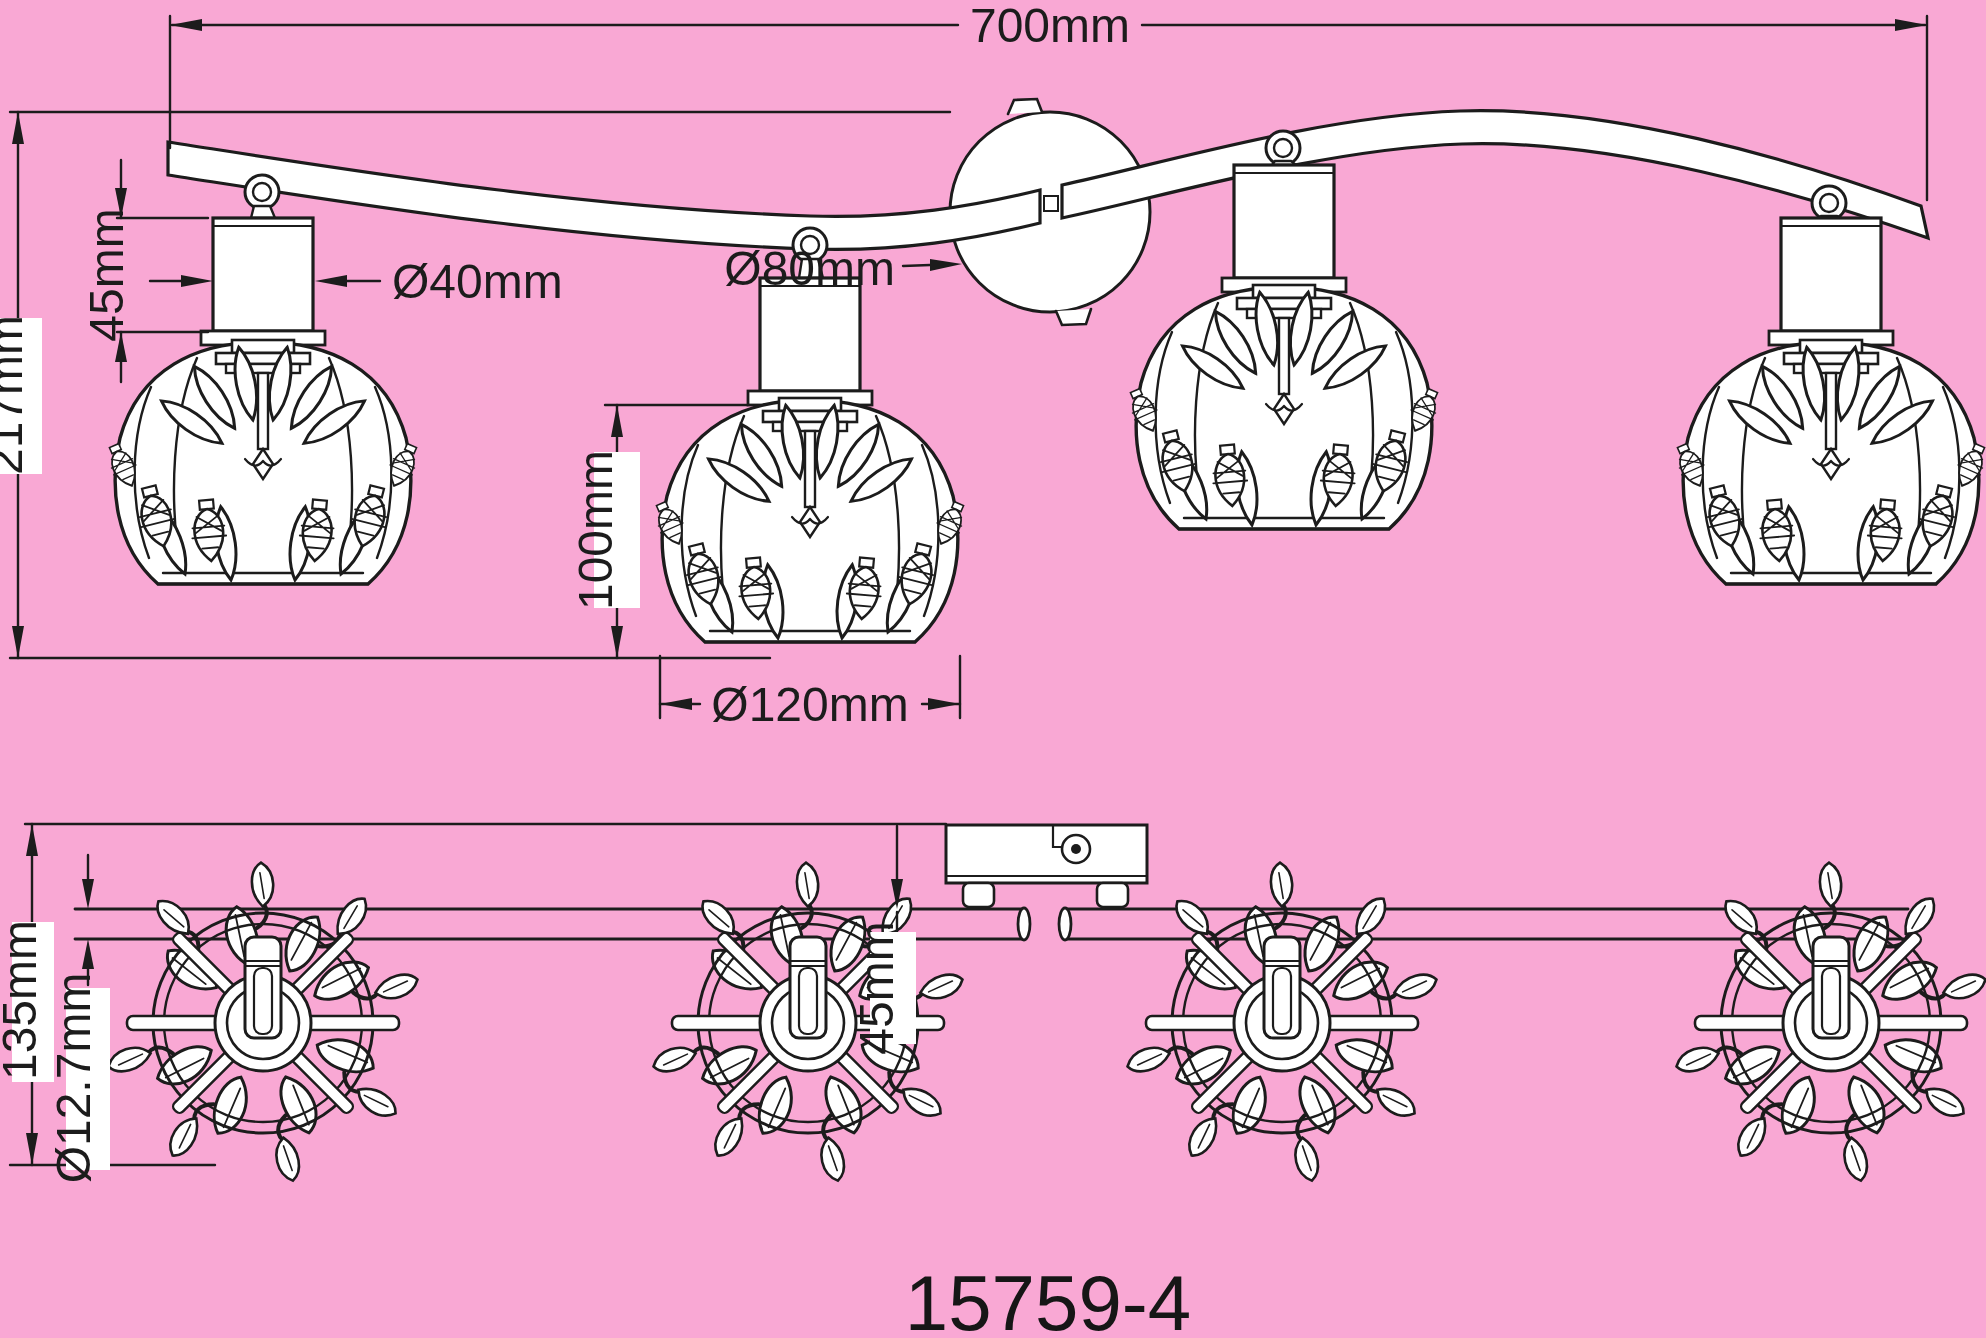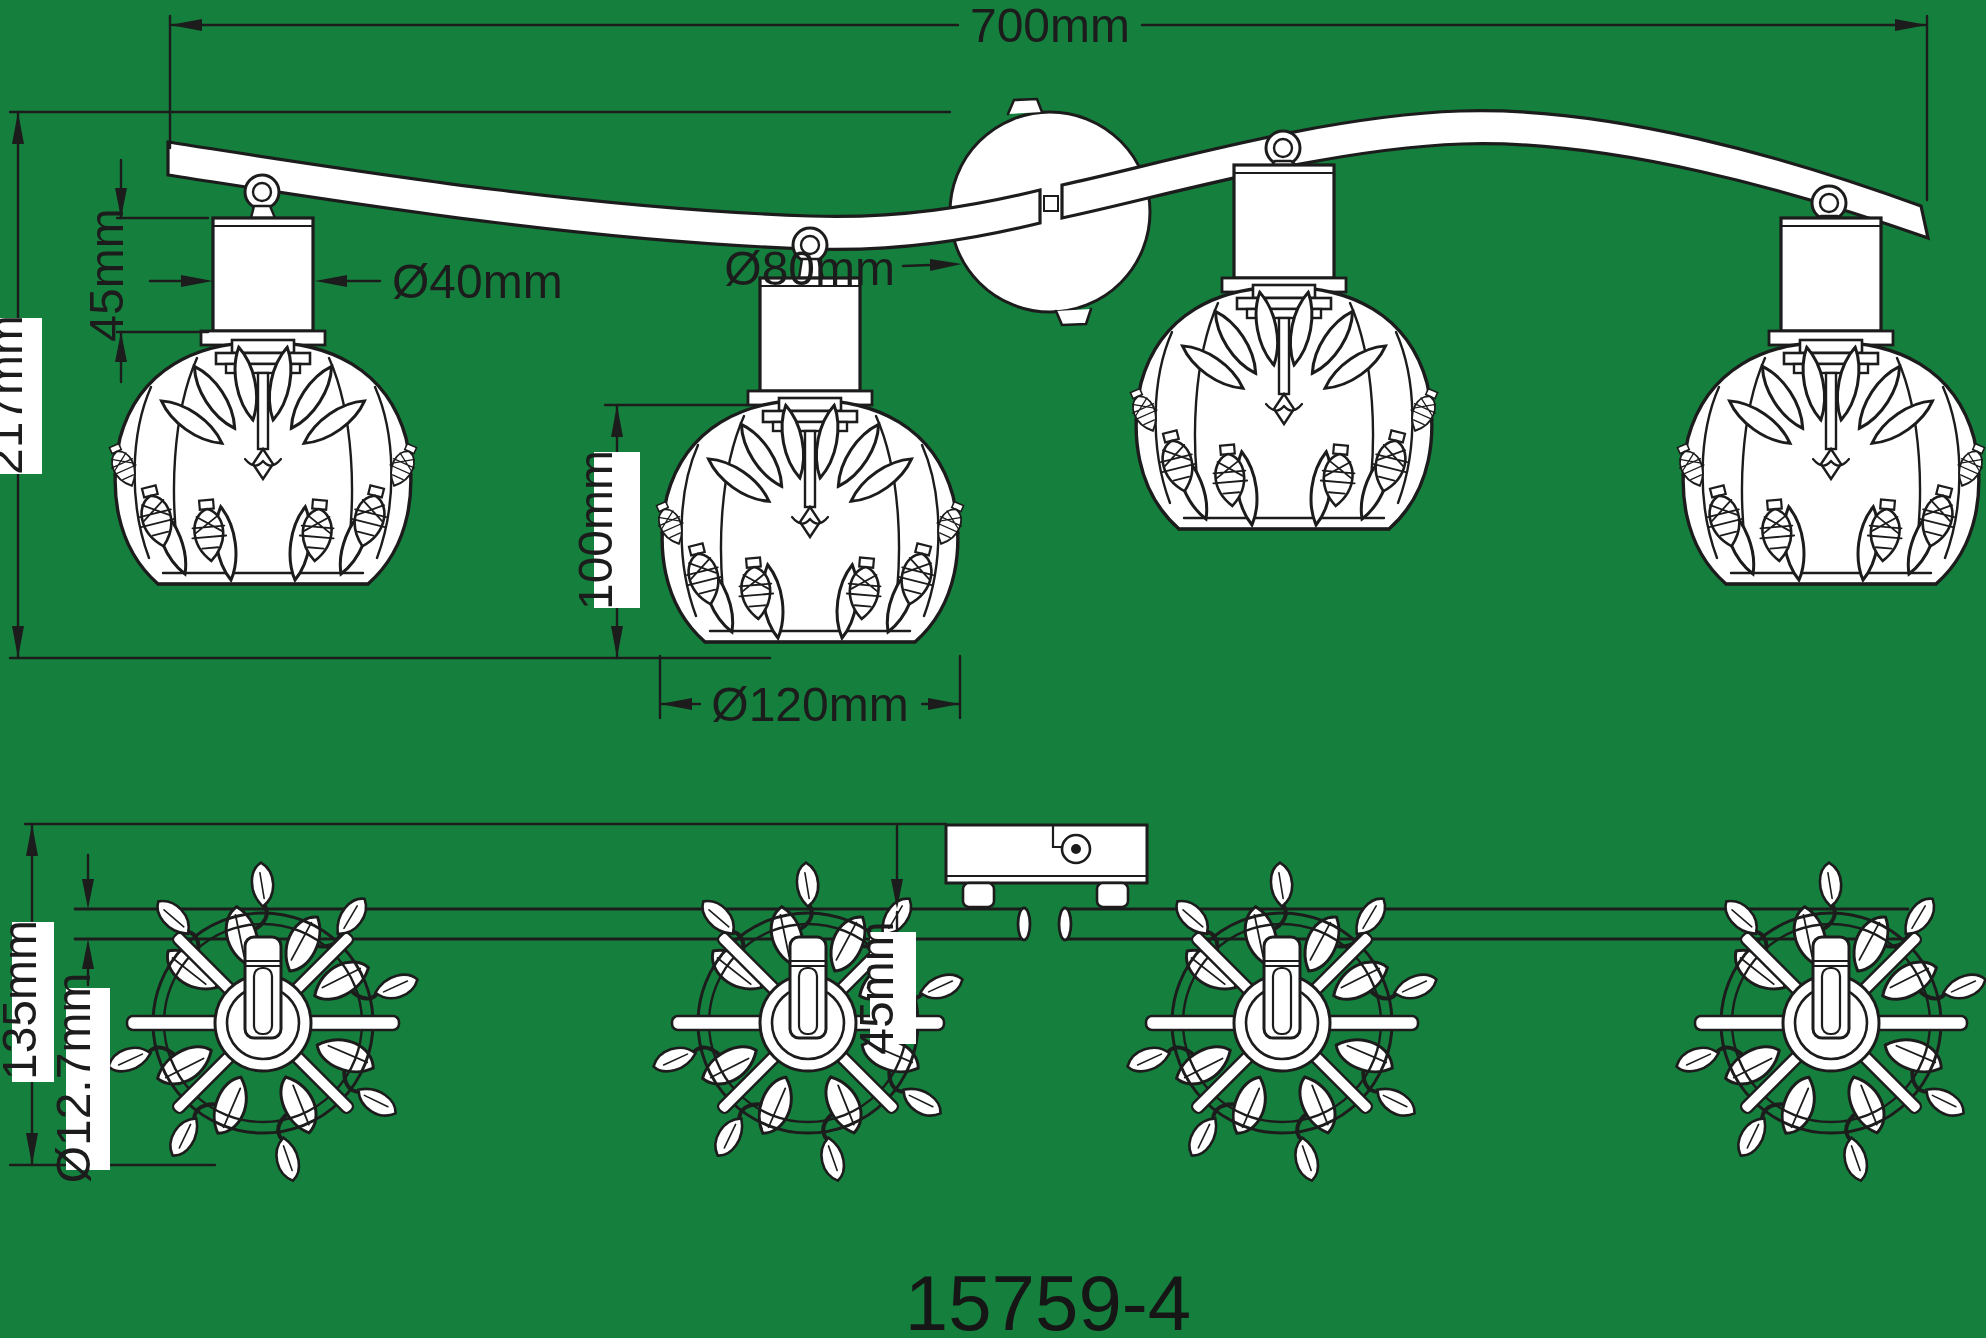--- a/index.html
+++ b/index.html
@@ -1,16 +1,16 @@
 <!DOCTYPE html>
 <html><head>
 <meta charset="utf-8">
 <style>
   html,body{margin:0;padding:0;background:#ffffff;}
-  .stage{position:relative;width:1986px;height:1338px;background:#15803d;overflow:hidden;
+  .stage{position:relative;width:1986px;height:1338px;background:#f9a8d4;overflow:hidden;
          font-family:"Liberation Sans", sans-serif;}
   svg{position:absolute;left:0;top:0;}
   .dim-text{font-family:"Liberation Sans", sans-serif;font-size:48px;fill:#1c1c1c;}
   .model-text{font-family:"Liberation Sans", sans-serif;font-size:78px;fill:#161616;}
 </style>
 </head>
 <body>
 
 <div class="stage">
 <svg width="1986" height="1338" viewBox="0 0 1986 1338">

